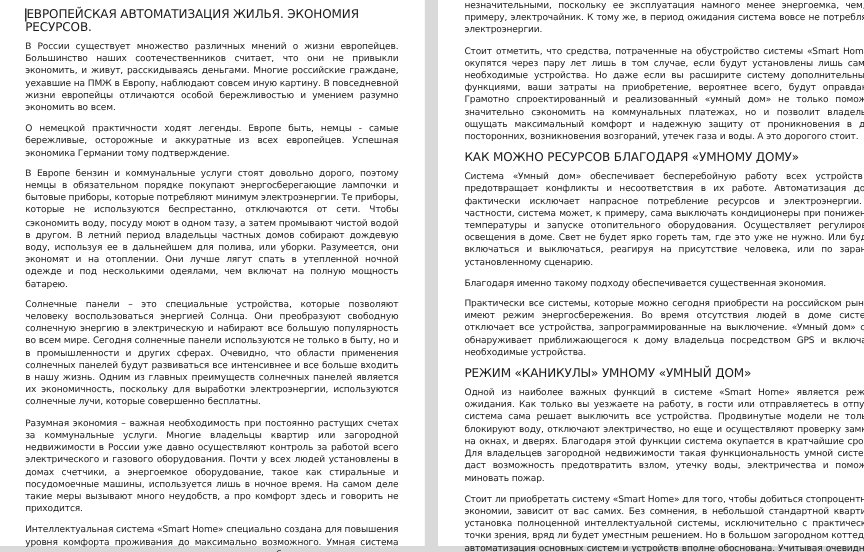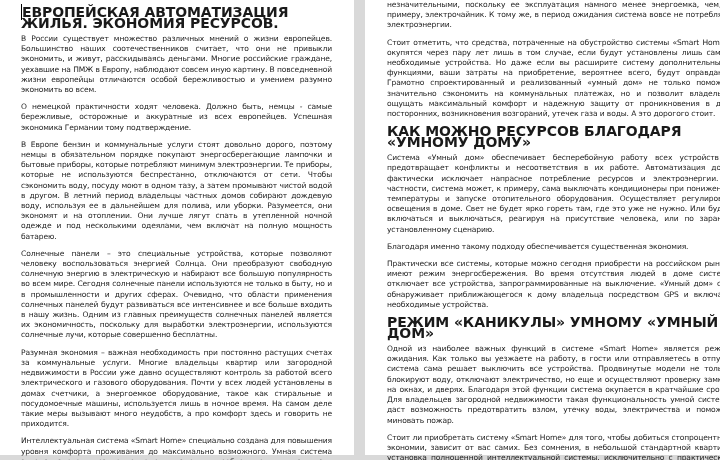--- a/index.html
+++ b/index.html
@@ -12,33 +12,33 @@
   .page {
     position:absolute; top:0; background:#ffffff;
     box-sizing:border-box;
     color:#1a1a1a;
     font-size:7.55px; line-height:10.2px;
     letter-spacing:-0.12px;
   }
   #page-left { left:0; width:354px; height:455px; padding:3px 22px 0 21px; }
   #page-right { left:365px; width:386px; height:455px; padding:0 20px 0 22px; }
   .heading {
-    font-weight:bold; font-size:14px; line-height:11px;
+    font-weight:normal; font-size:10px; line-height:11px;
     margin:4px 0 5px 0; letter-spacing:-0.1px;
   }
   .para { text-align:justify; margin:0 0 7px 0; }
   .caret { border-left:1px solid #000; margin-right:0px; }
 </style>
 </head>
 <body>
 
 <div class="page" id="page-left">
   <div class="heading"><span class="caret"></span><span>ЕВРОПЕЙСКАЯ АВТОМАТИЗАЦИЯ ЖИЛЬЯ. ЭКОНОМИЯ РЕСУРСОВ.</span></div>
   <p class="para">В России существует множество различных мнений о жизни европейцев. Большинство наших соотечественников считает, что они не привыкли экономить, и живут, расскидываясь деньгами. Многие российские граждане, уехавшие на ПМЖ в Европу, наблюдают совсем иную картину. В повседневной жизни европейцы отличаются особой бережливостью и умением разумно экономить во всем.</p>
-  <p class="para">О немецкой практичности ходят человека. Должно быть, немцы - самые бережливые, осторожные и аккуратные из всех европейцев. Успешная экономика Германии тому подтверждение.</p>
+  <p class="para">О немецкой практичности ходят легенды. Европе быть, немцы - самые бережливые, осторожные и аккуратные из всех европейцев. Успешная экономика Германии тому подтверждение.</p>
   <p class="para">В Европе бензин и коммунальные услуги стоят довольно дорого, поэтому немцы в обязательном порядке покупают энергосберегающие лампочки и бытовые приборы, которые потребляют минимум электроэнергии. Те приборы, которые не используются беспрестанно, отключаются от сети. Чтобы сэкономить воду, посуду моют в одном тазу, а затем промывают чистой водой в другом. В летний период владельцы частных домов собирают дождевую воду, используя ее в дальнейшем для полива, или уборки. Разумеется, они экономят и на отоплении. Они лучше лягут спать в утепленной ночной одежде и под несколькими одеялами, чем включат на полную мощность батарею.</p>
   <p class="para">Солнечные панели – это специальные устройства, которые позволяют человеку воспользоваться энергией Солнца. Они преобразуют свободную солнечную энергию в электрическую и набирают все большую популярность во всем мире. Сегодня солнечные панели используются не только в быту, но и в промышленности и других сферах. Очевидно, что области применения солнечных панелей будут развиваться все интенсивнее и все больше входить в нашу жизнь. Одним из главных преимуществ солнечных панелей является их экономичность, поскольку для выработки электроэнергии, используются солнечные лучи, которые совершенно бесплатны.</p>
   <p class="para">Разумная экономия – важная необходимость при постоянно растущих счетах за коммунальные услуги. Многие владельцы квартир или загородной недвижимости в России уже давно осуществляют контроль за работой всего электрического и газового оборудования. Почти у всех людей установлены в домах счетчики, а энергоемкое оборудование, такое как стиральные и посудомоечные машины, используется лишь в ночное время. На самом деле такие меры вызывают много неудобств, а про комфорт здесь и говорить не приходится.</p>
   <p class="para">Интеллектуальная система «Smart Home» специально создана для повышения уровня комфорта проживания до максимально возможного. Умная система автоматизирует управление домом, владельцу необходимо лишь нажимать кнопки на элементах управления, когда это требуется. Система «Умный дом» дает возможность: значительно снизить потребление электричества; осуществлять контроль расходования воды и газа; осуществлять регулировку отопительной системы.</p>
 
 </div>
 
 <div class="page" id="page-right">
   <p class="para">незначительными, поскольку ее эксплуатация намного менее энергоемка, чем, к примеру, электрочайник. К тому же, в период ожидания система вовсе не потребляет электроэнергии.</p>
   <p class="para">Стоит отметить, что средства, потраченные на обустройство системы «Smart Home», окупятся через пару лет лишь в том случае, если будут установлены лишь самые необходимые устройства. Но даже если вы расширите систему дополнительными функциями, ваши затраты на приобретение, вероятнее всего, будут оправданы. Грамотно спроектированный и реализованный «умный дом» не только поможет значительно сэкономить на коммунальных платежах, но и позволит владельцу ощущать максимальный комфорт и надежную защиту от проникновения в дом посторонних, возникновения возгораний, утечек газа и воды. А это дорогого стоит.</p>

